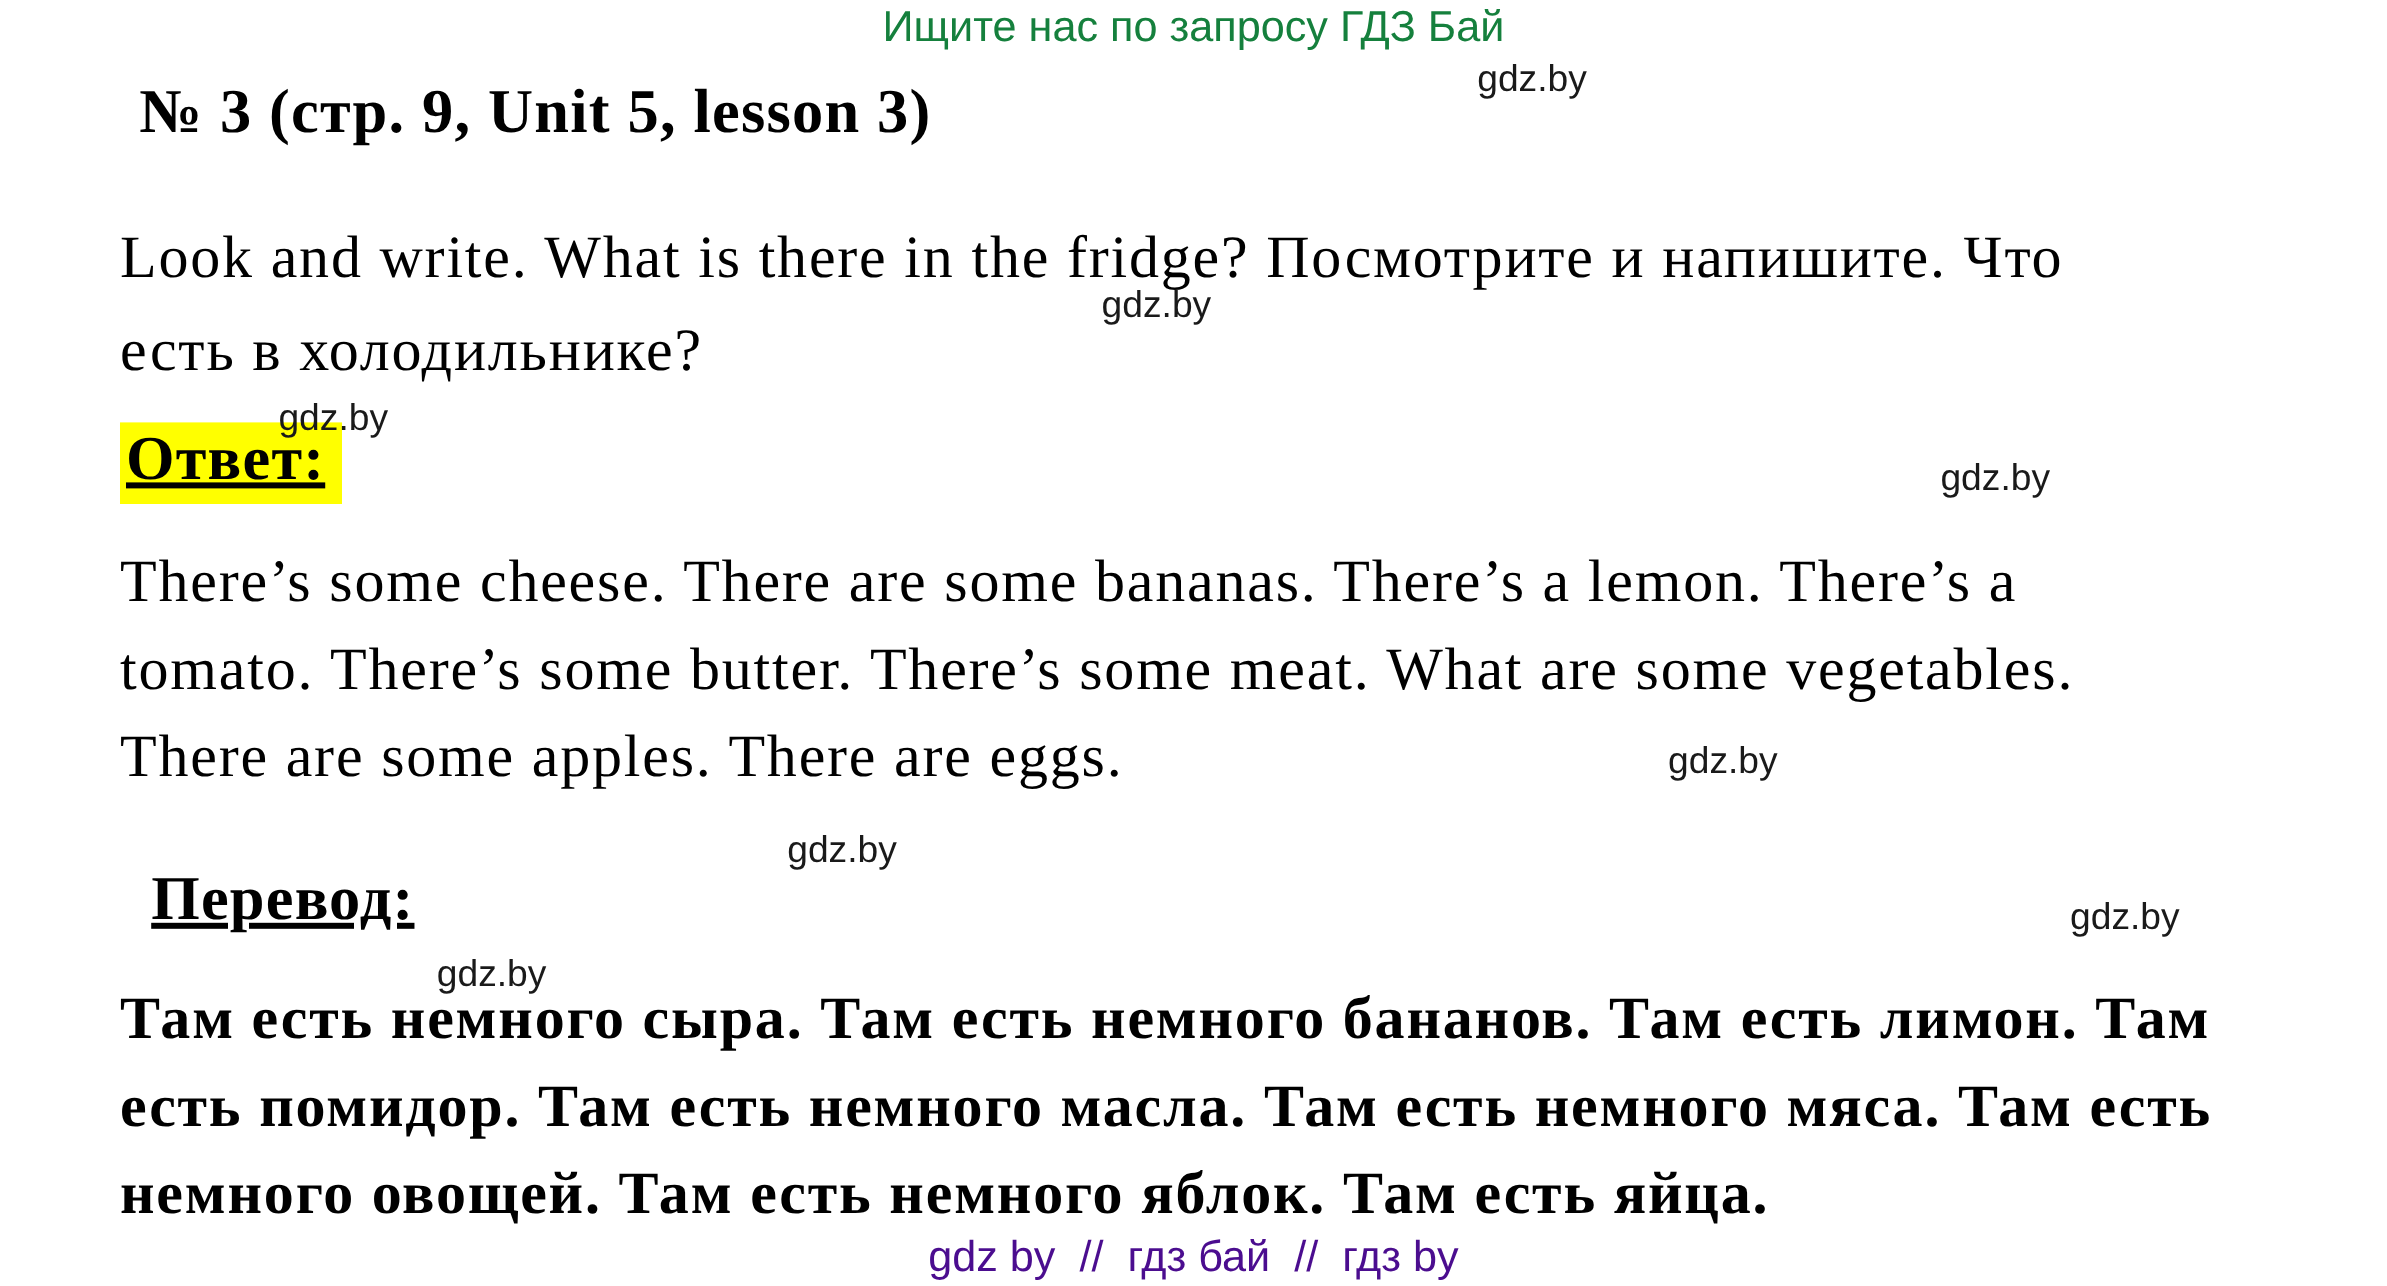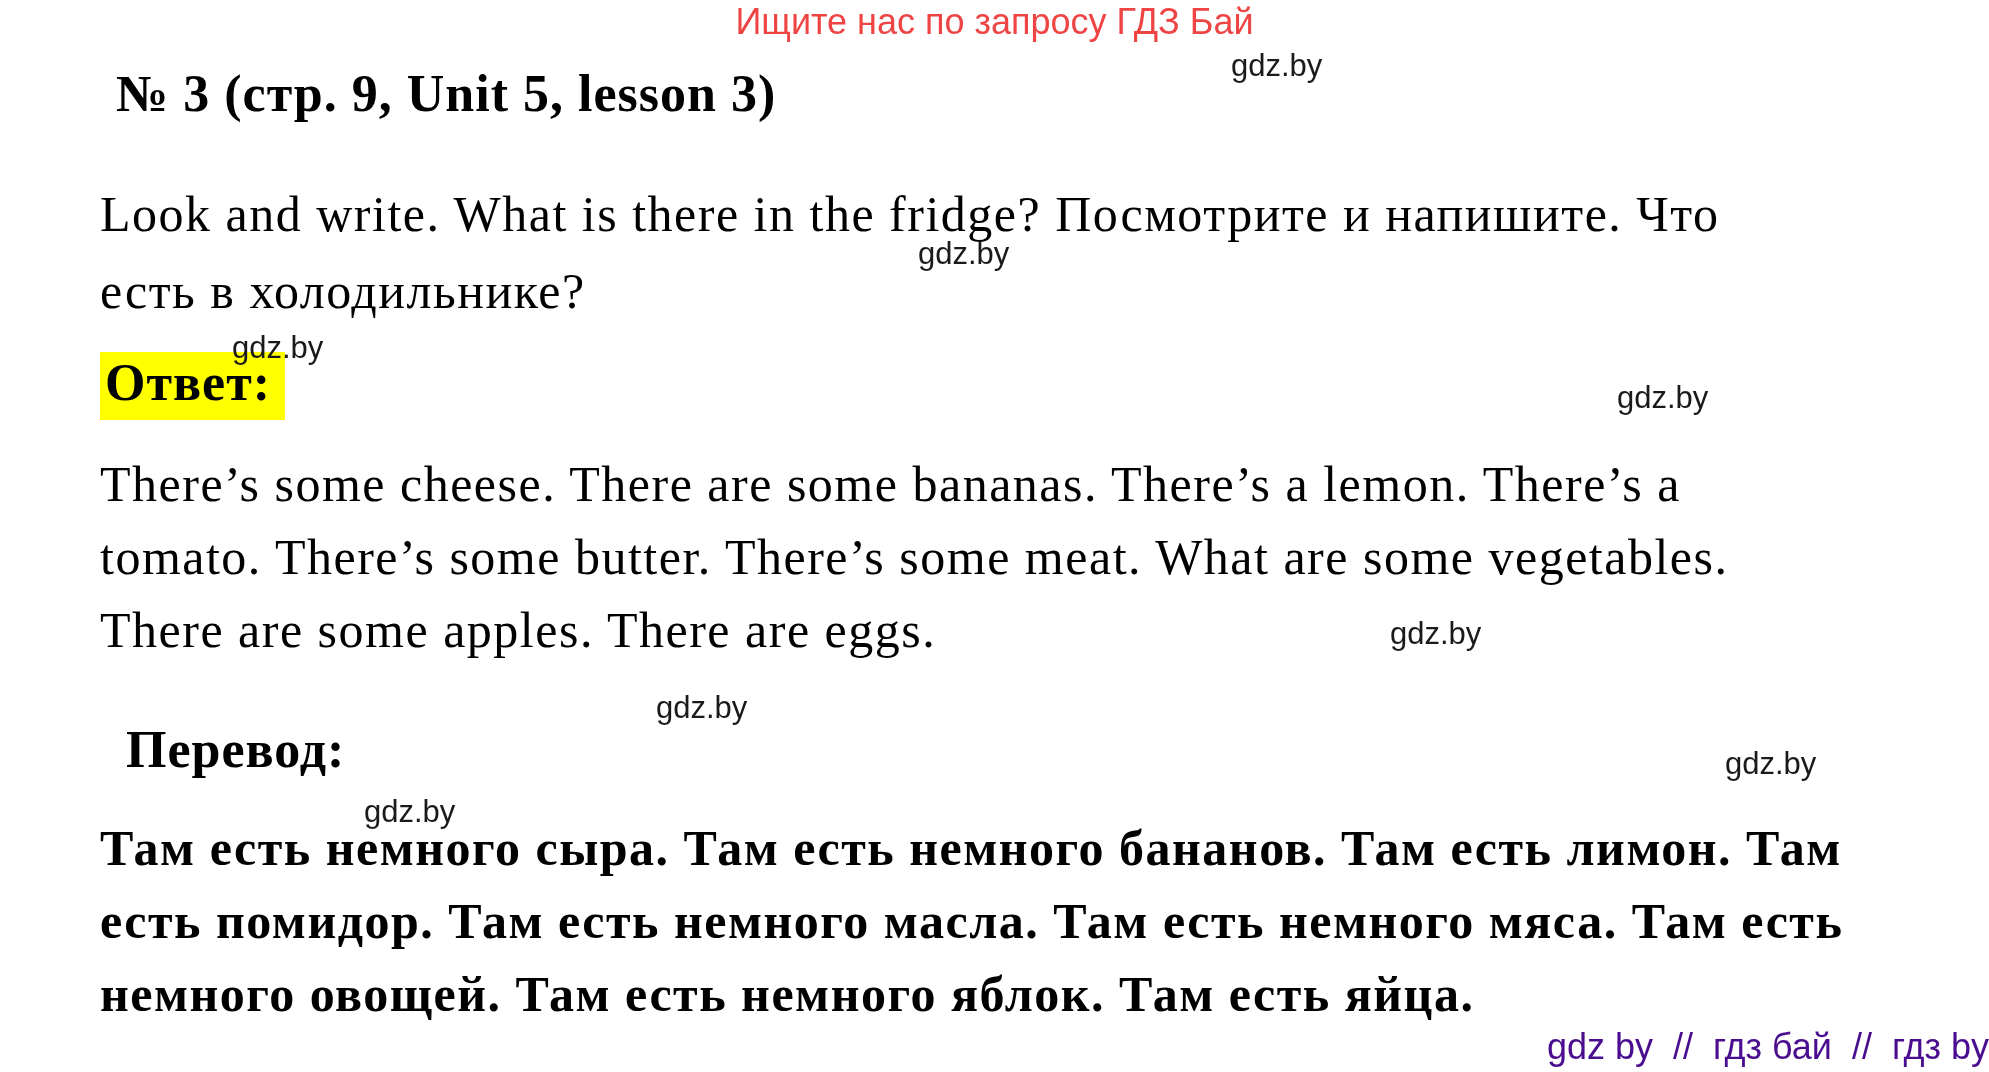--- a/index.html
+++ b/index.html
@@ -9,21 +9,21 @@
     position:relative;
     overflow:hidden;
     font-family:"Liberation Serif", serif;
     color:#000;
   }
   .banner{
     position:absolute;top:1px;left:0;width:100%;
     text-align:center;
     font-family:"Liberation Sans", sans-serif;
     font-size:36px;font-weight:500;
-    color:#ef4444;
+    color:#15803d;
   }
   .heading{
     position:absolute;left:116px;top:64px;
     font-size:52px;font-weight:bold;
     letter-spacing:1px;
   }
   .para{
     position:absolute;left:100px;width:1868px;
     font-size:50px;
     letter-spacing:1.5px;
@@ -32,37 +32,38 @@
   .task{top:176px;line-height:77px;}
   .answer{top:448px;line-height:73px;}
   .translation{top:812px;line-height:73px;font-weight:bold;}
   .label-wrap{position:absolute;left:100px;z-index:1;}
   .label-answer{top:352px;}
   .label-translation{top:720px;margin-left:26px;}
   .label{
     font-size:52px;font-weight:bold;
     letter-spacing:1px;
     display:inline-block;
+    text-decoration:underline;
   }
   .hl{
     background:#ffff00;
     padding:1px 14px 8px 5px;
   }
   .wm{
     position:absolute;
     font-family:"Liberation Sans", sans-serif;
     font-size:31px;
     color:#1a1a1a;
     z-index:5;
     white-space:nowrap;
     text-align:right;
   }
   .footer{
     position:absolute;top:1026px;left:0;width:100%;
-    text-align:right;
+    text-align:center;
     font-family:"Liberation Sans", sans-serif;
     font-size:36px;
     color:#4b0d8f;
     white-space:pre;
   }
 </style>
 </head>
 <body>
 
 <div>

